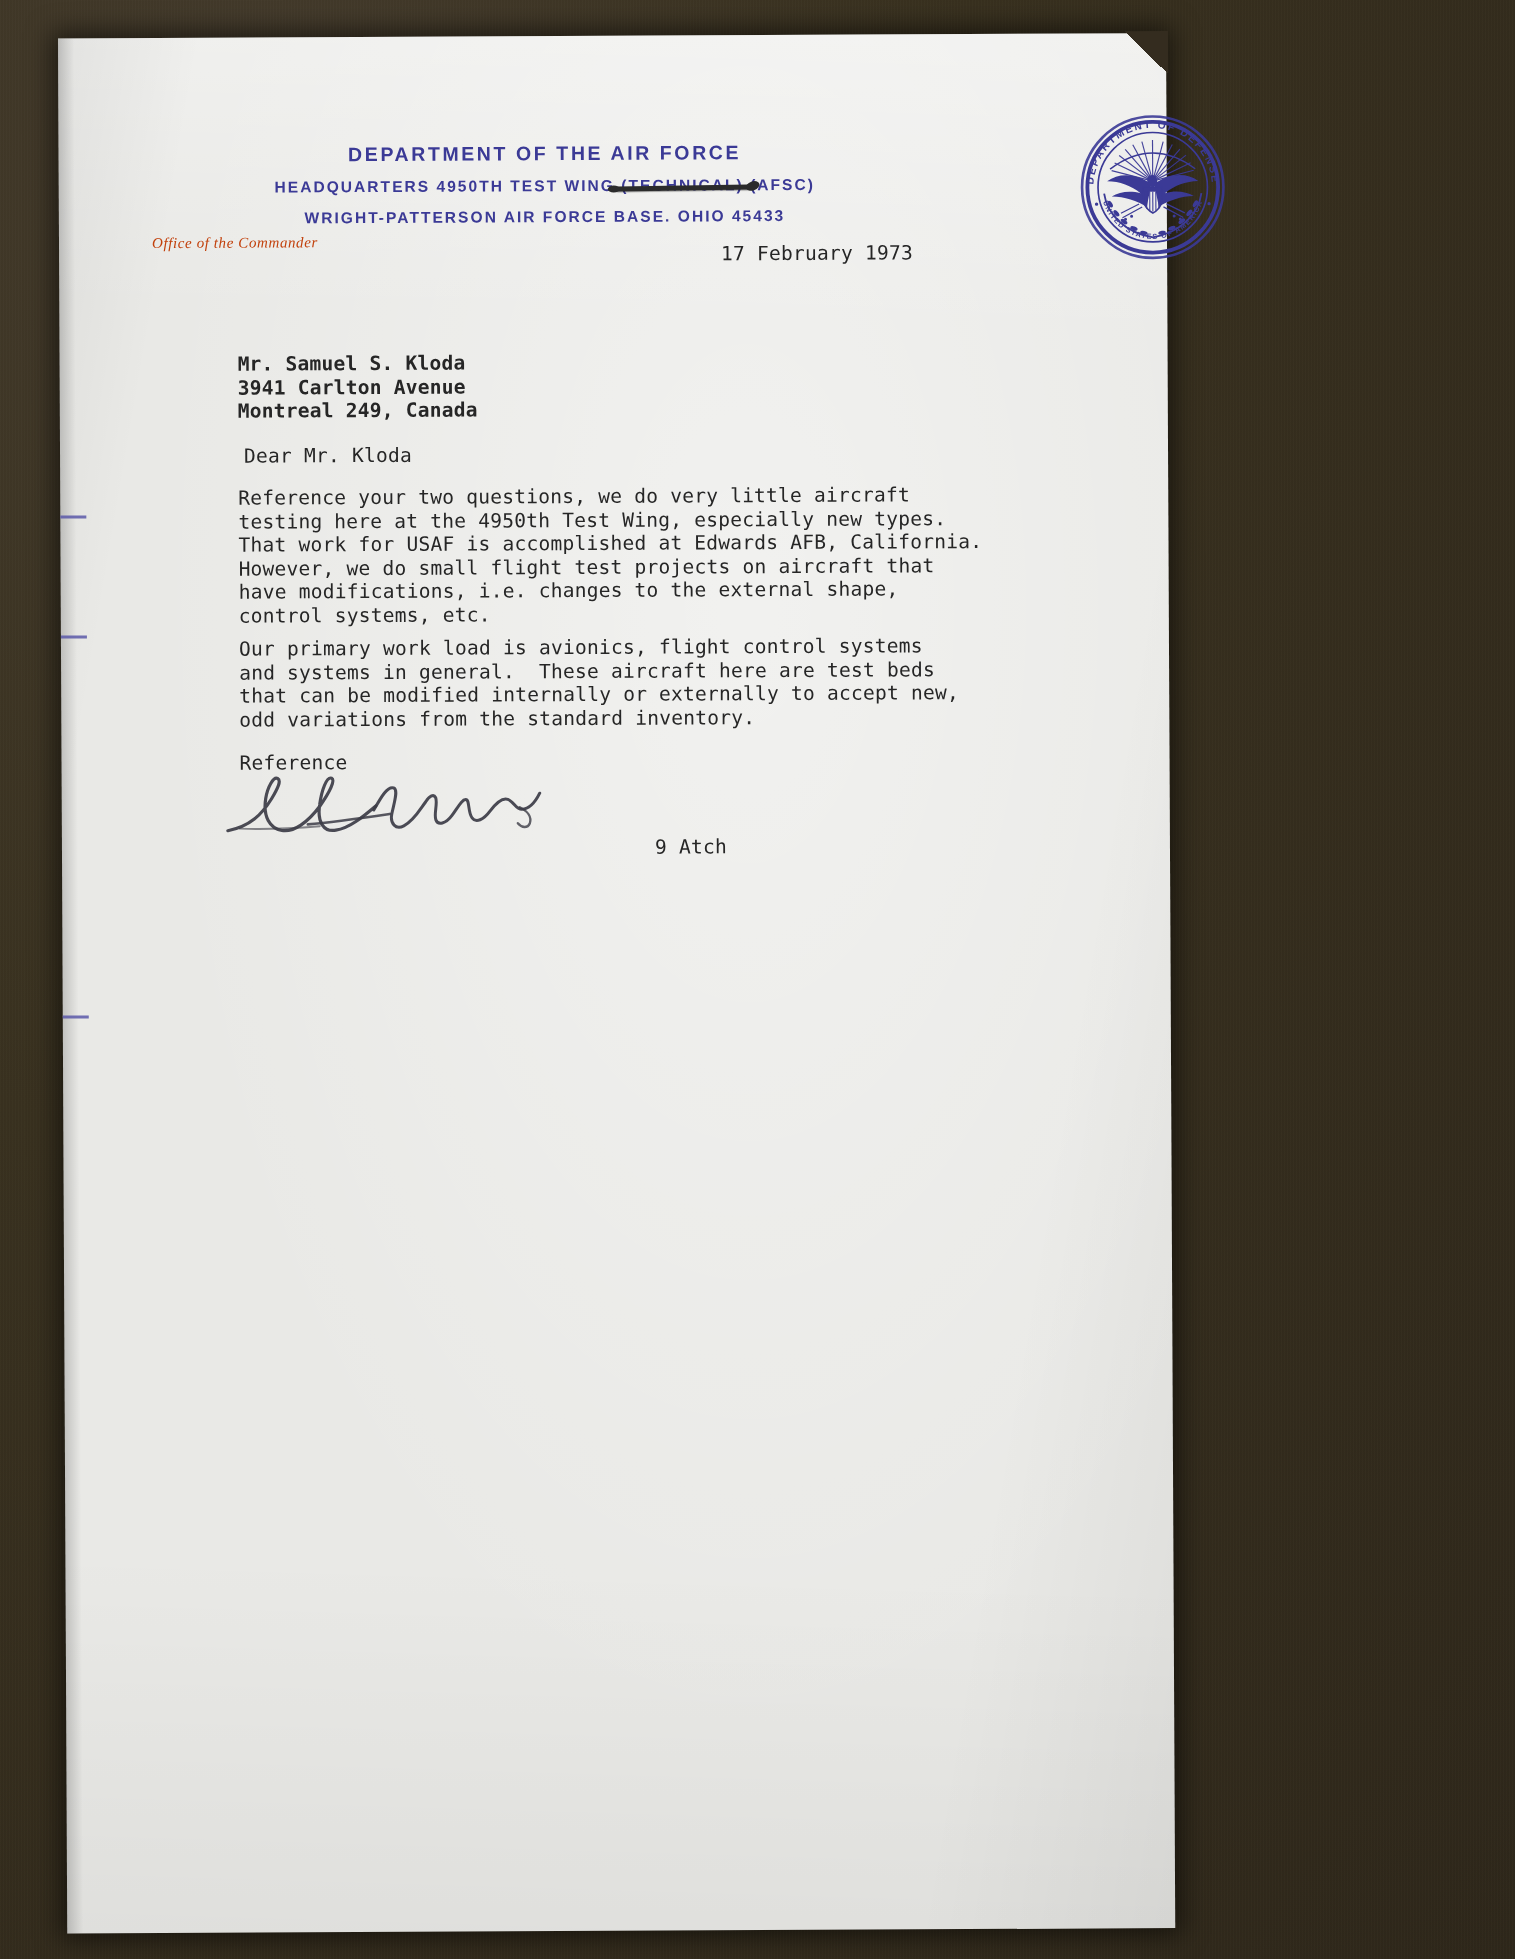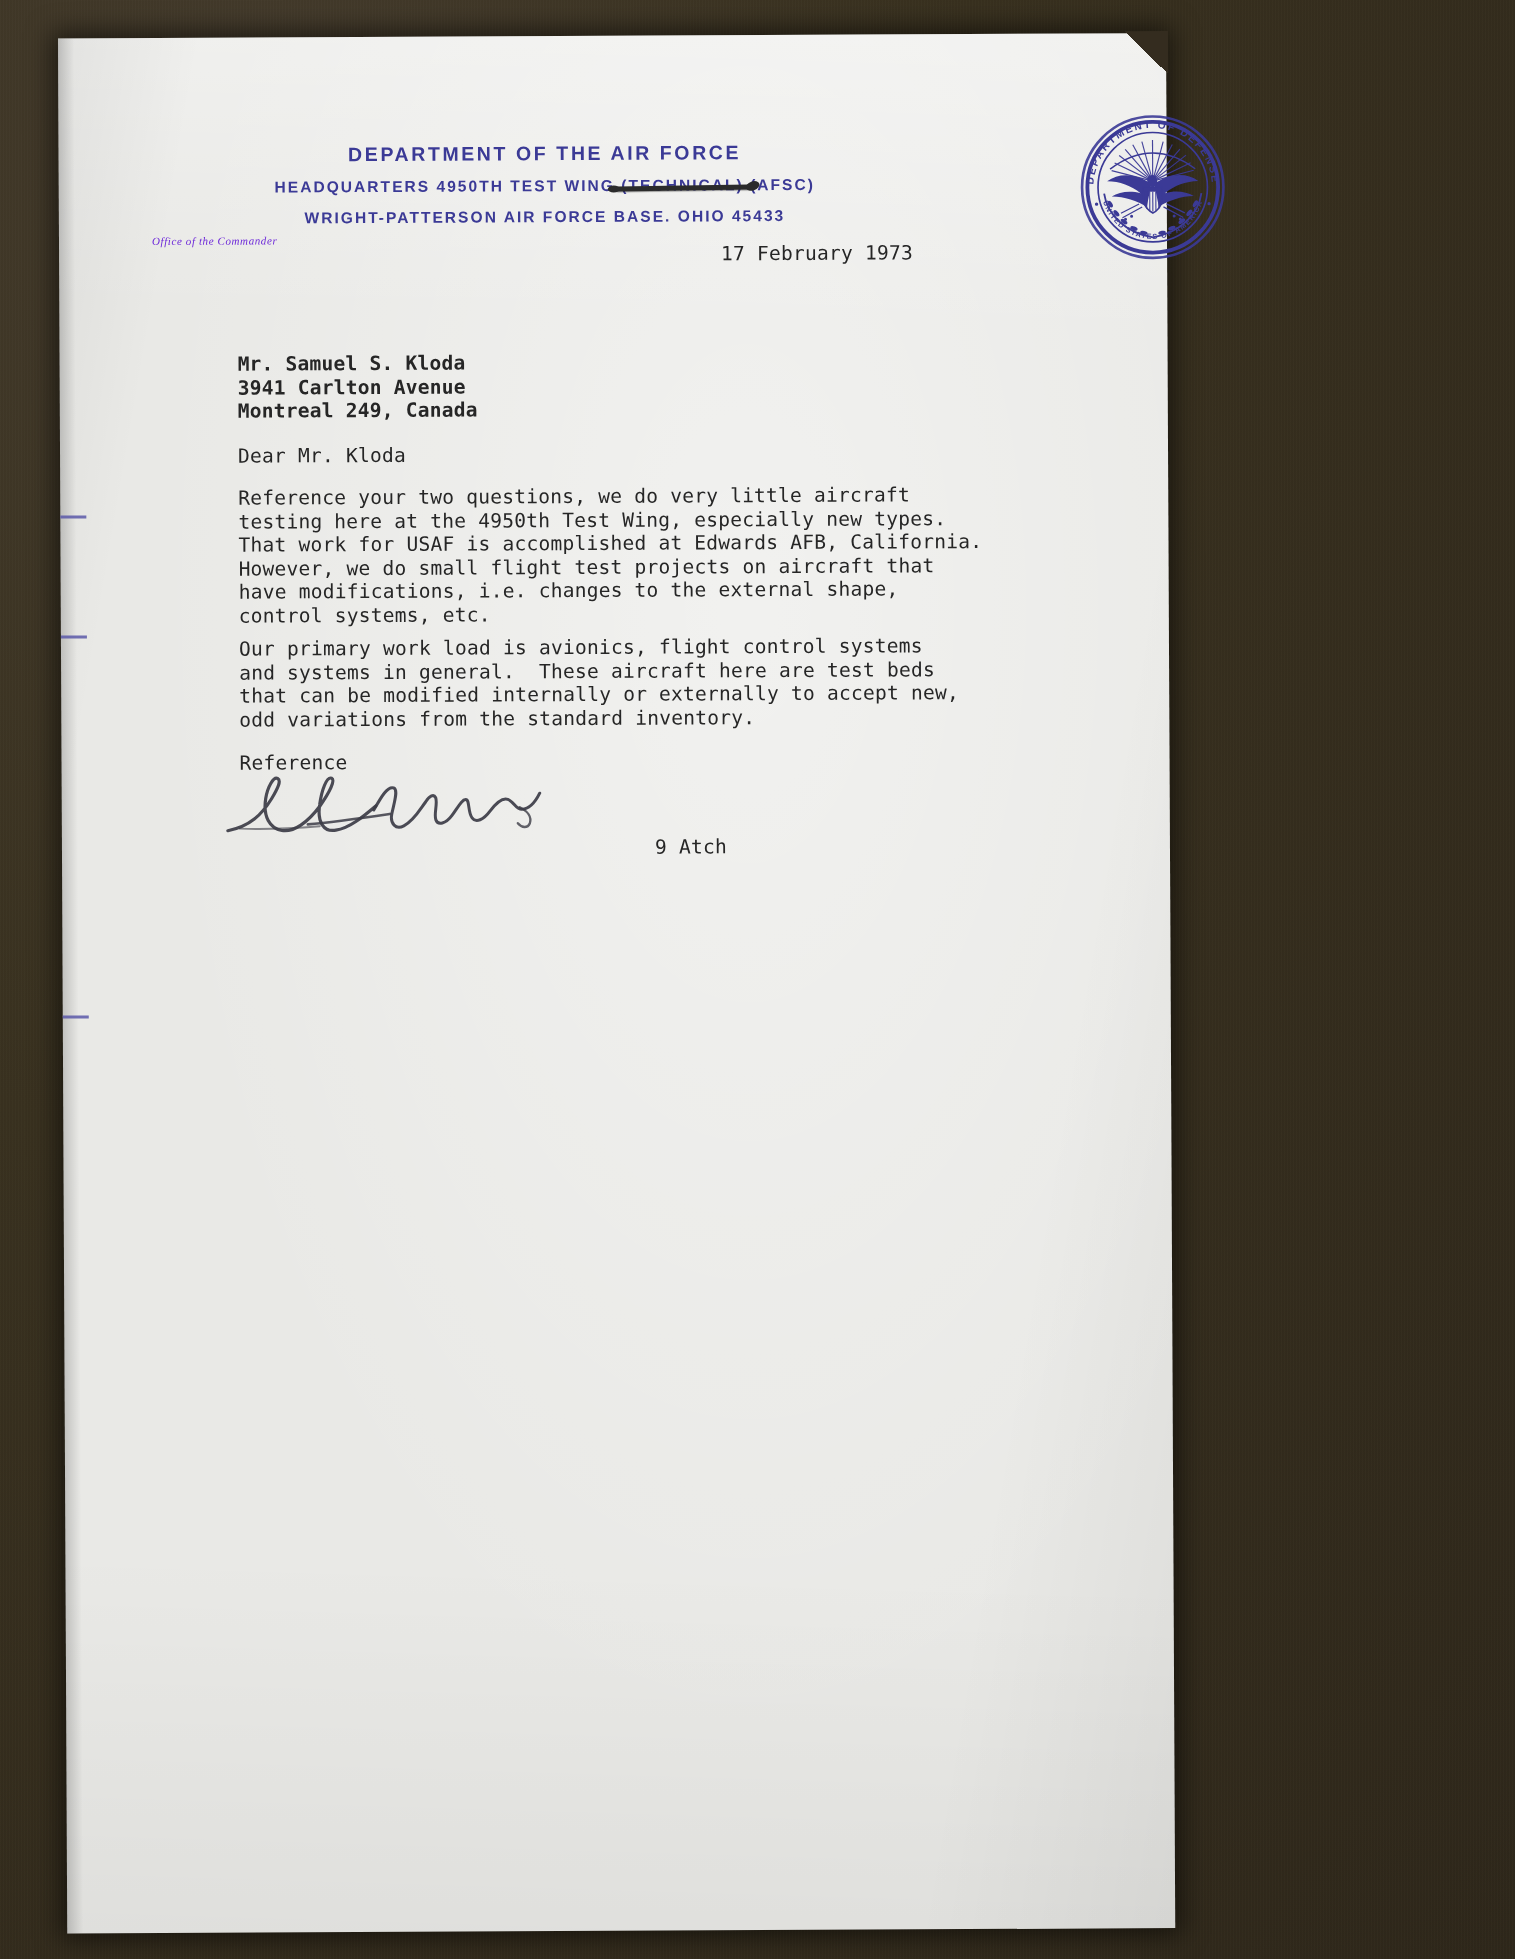--- a/index.html
+++ b/index.html
@@ -122,24 +122,24 @@
     width:14px; height:9px;
     background:#2b2b2b;
     border-radius:50% 50% 50% 50%;
     transform: rotate(-18deg);
   }
 
   #office-line{
     position:absolute;
     left:93px;
     top:197px;
-    color:#6d28d9;
+    color:#c2410c;
     font-family:"Liberation Serif", serif;
     font-style:italic;
-    font-size:11px;
+    font-size:15px;
     letter-spacing:.6px;
     white-space:pre;
   }
 
   
   #dod-seal{
     position:absolute;
     left:1018px;
     top:78px;
     width:152px;
@@ -151,21 +151,21 @@
     position:absolute;
     color:#262626;
     font-family:"DejaVu Sans Mono", "Liberation Mono", monospace;
     font-size:19.6px;
     line-height:23.6px;
     letter-spacing:0.2px;
     white-space:pre;
   }
   #date-line{ left:662px; top:207px; }
   #addr-block{ left:178px; top:315px;font-weight:bold; }
-  #salutation{ left:178px; top:407px; }
+  #salutation{ left:184px; top:407px; }
   #para-1{ left:178px; top:449px; }
   #para-2{ left:178px; top:600px; }
   #closing{ left:178px; top:714px; }
   #sig-name{ left:178px; top:800px; }
   #atch{ left:593px; top:800px; }
 
   
   #signature{
     position:absolute;
     left:162px;

